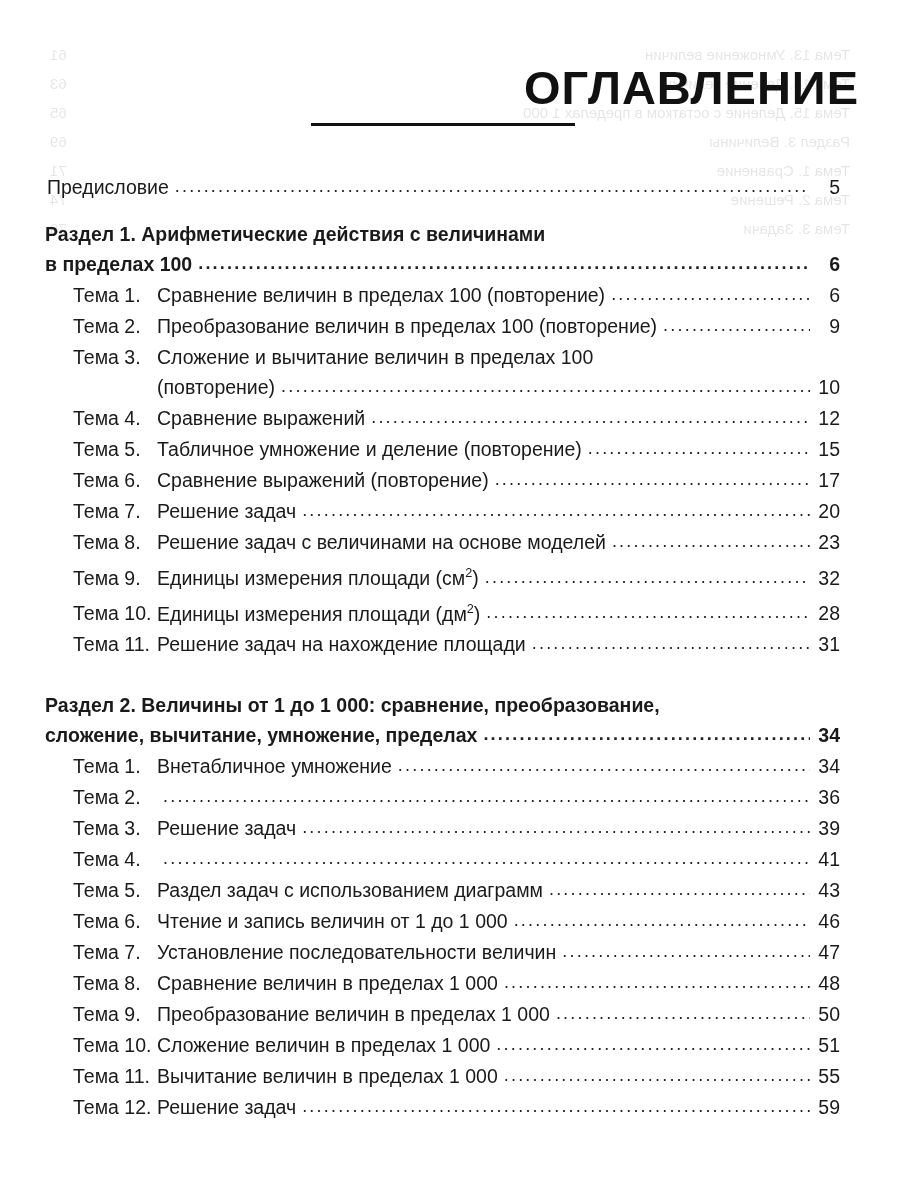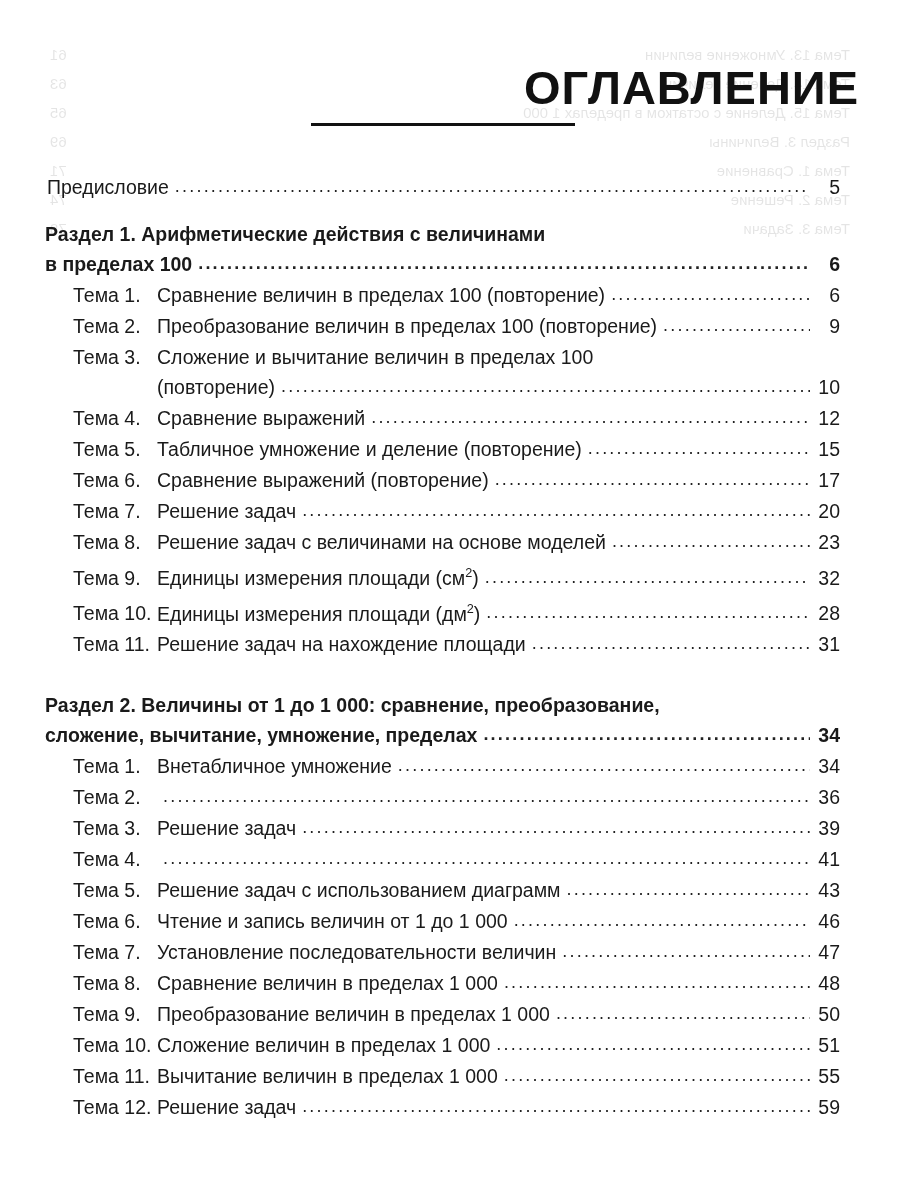--- a/index.html
+++ b/index.html
@@ -296,21 +296,21 @@
         <span class="dots">........................................................................................................................................................................................................</span>
         <span class="pg">39</span>
       </div>
       <div class="row topic">
         <span class="tnum">Тема 4.</span>
         <span class="dots">........................................................................................................................................................................................................</span>
         <span class="pg">41</span>
       </div>
       <div class="row topic">
         <span class="tnum">Тема 5.</span>
-        <span class="ttext">Решение задач с использованием диаграмм</span>
+        <span class="ttext">Раздел задач с использованием диаграмм</span>
         <span class="dots">........................................................................................................................................................................................................</span>
         <span class="pg">43</span>
       </div>
       <div class="row topic">
         <span class="tnum">Тема 6.</span>
         <span class="ttext">Чтение и запись величин от 1 до 1 000</span>
         <span class="dots">........................................................................................................................................................................................................</span>
         <span class="pg">46</span>
       </div>
       <div class="row topic">

